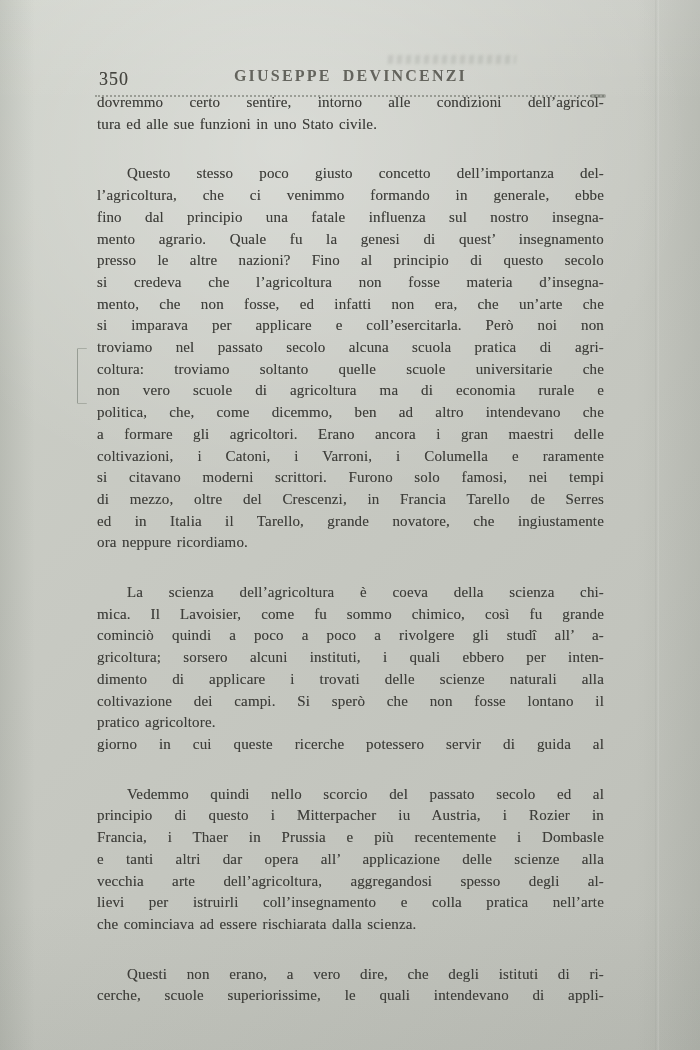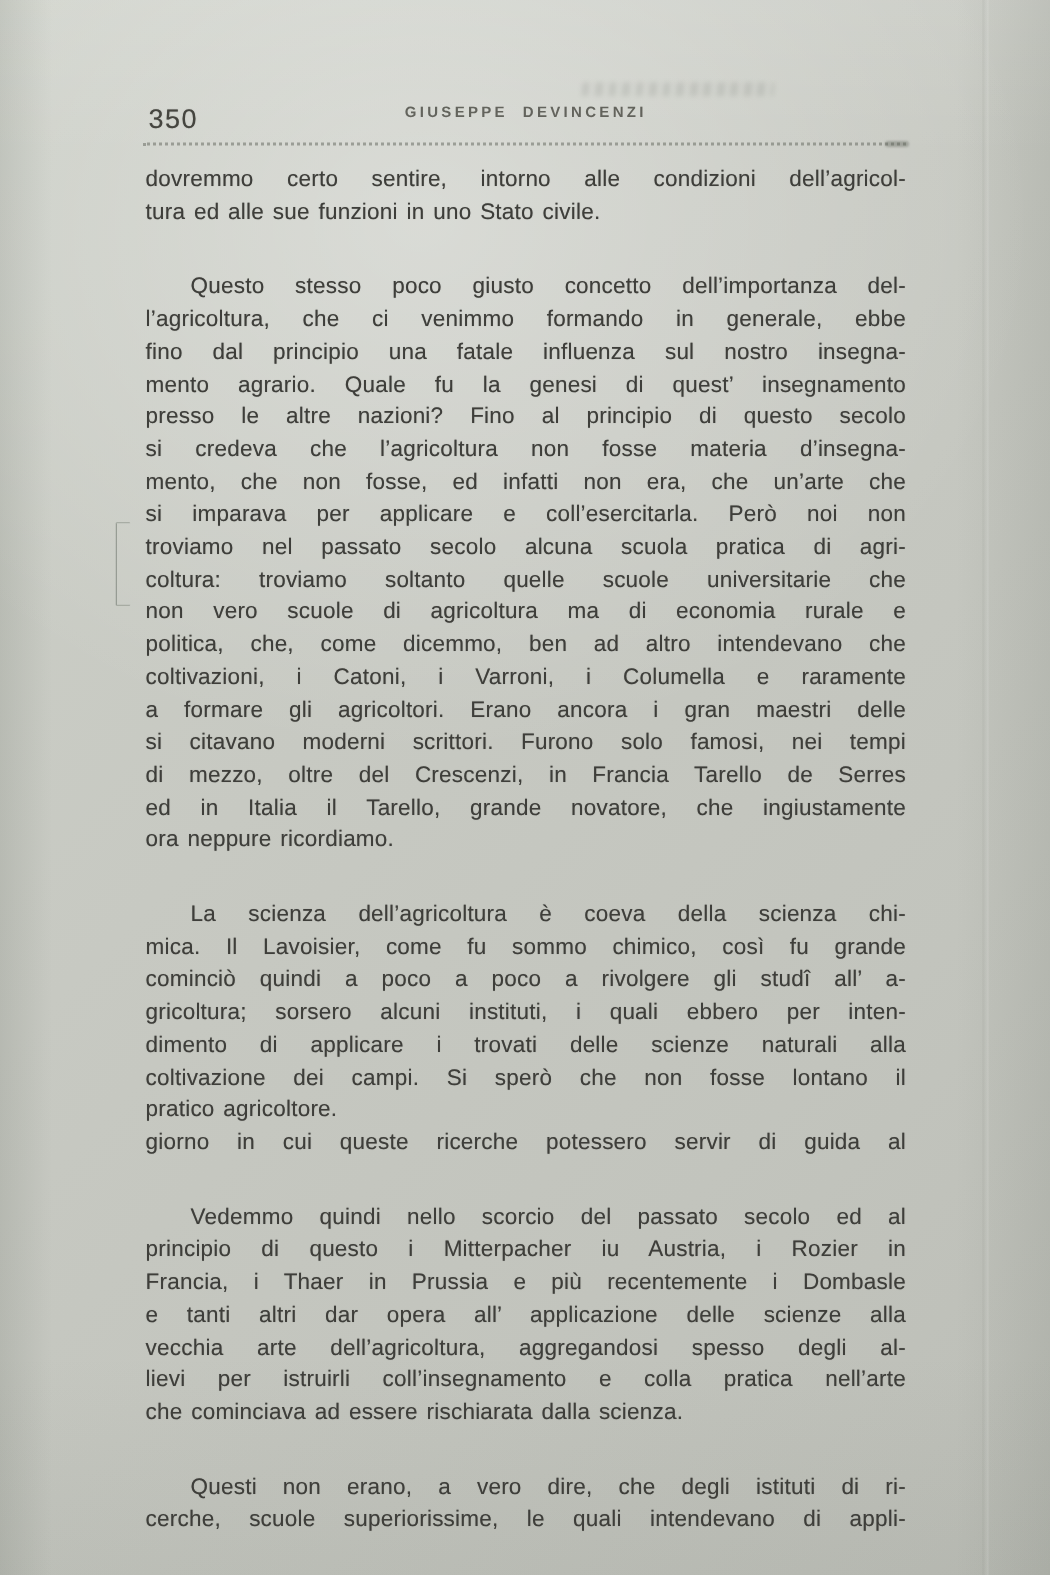--- a/index.html
+++ b/index.html
@@ -11,21 +11,21 @@
   }
   .photo {
     position: relative;
     width: 700px;
     height: 1050px;
     background:
       radial-gradient(ellipse 95% 55% at 40% 14%, rgba(255,255,255,0.30), rgba(255,255,255,0) 62%),
       linear-gradient(to right, rgba(96,102,92,0.16), rgba(96,102,92,0) 5%, rgba(96,102,92,0) 91%, rgba(96,102,92,0.13) 100%),
       linear-gradient(to bottom, rgba(255,255,255,0.10), rgba(255,255,255,0) 10%, rgba(96,102,92,0) 86%, rgba(96,102,92,0.08) 100%),
       linear-gradient(135deg, #cdd0c8 0%, #c7c9c2 40%, #c2c4bd 72%, #bcbeb7 100%);
-    font-family: Liberation Sans, sans-serif;
+    font-family: Liberation Serif, serif;
   }
   
   .page-edge-crease {
     position: absolute;
     left: 655px; top: 0;
     width: 4px; height: 1050px;
     background: linear-gradient(to right, rgba(110,115,106,0.10), rgba(255,255,255,0.14));
   }
   .page-number {
     position: absolute;
@@ -34,21 +34,21 @@
     line-height: 20px;
     letter-spacing: 1px;
     color: #45453f;
     text-shadow: 0 0 0.6px rgba(69,69,63,0.55);
   }
   .running-header {
     position: absolute;
     left: 97px; top: 70px;
     width: 507px;
     text-align: center;
-    font-size: 10px;
+    font-size: 16px;
     line-height: 12px;
     font-weight: bold;
     letter-spacing: 2.2px;
     word-spacing: 5px;
     color: #54544d;
     opacity: 0.88;
   }
   
   .ghost-bleed {
     position: absolute;
@@ -81,21 +81,21 @@
     position: absolute;
     left: 77px; top: 348px;
     width: 9px; height: 54px;
     border-left: 1.6px solid rgba(108,115,106,0.55);
     border-top: 1.1px solid rgba(108,115,106,0.38);
     border-bottom: 1.1px solid rgba(108,115,106,0.38);
     border-radius: 1px;
   }
   .body-text {
     position: absolute;
-    left: 97px; top: 109px;
+    left: 97px; top: 92px;
     width: 507px;
     font-size: 15px;
     line-height: 21.7px;
     letter-spacing: 0.15px;
     word-spacing: 1.5px;
     color: #3e3e3a;
     text-shadow: 0 0 0.5px rgba(62,62,58,0.45);
   }
   .line {
     text-align: justify;
@@ -134,22 +134,22 @@
       <div class="line">fino dal principio una fatale influenza sul nostro insegna-</div>
       <div class="line">mento agrario. Quale fu la genesi di quest’ insegnamento</div>
       <div class="line">presso le altre nazioni? Fino al principio di questo secolo</div>
       <div class="line">si credeva che l’agricoltura non fosse materia d’insegna-</div>
       <div class="line">mento, che non fosse, ed infatti non era, che un’arte che</div>
       <div class="line">si imparava per applicare e coll’esercitarla. Però noi non</div>
       <div class="line">troviamo nel passato secolo alcuna scuola pratica di agri-</div>
       <div class="line">coltura: troviamo soltanto quelle scuole universitarie che</div>
       <div class="line">non vero scuole di agricoltura ma di economia rurale e</div>
       <div class="line">politica, che, come dicemmo, ben ad altro intendevano che</div>
+      <div class="line">a formare gli agricoltori. Erano ancora i gran maestri delle</div>
       <div class="line">coltivazioni, i Catoni, i Varroni, i Columella e raramente</div>
-      <div class="line">a formare gli agricoltori. Erano ancora i gran maestri delle</div>
       <div class="line">si citavano moderni scrittori. Furono solo famosi, nei tempi</div>
       <div class="line">di mezzo, oltre del Crescenzi, in Francia Tarello de Serres</div>
       <div class="line">ed in Italia il Tarello, grande novatore, che ingiustamente</div>
       <div class="line no-just">ora neppure ricordiamo.</div>
       <div class="line indent">La scienza dell’agricoltura è coeva della scienza chi-</div>
       <div class="line">mica. Il Lavoisier, come fu sommo chimico, così fu grande</div>
       <div class="line">cominciò quindi a poco a poco a rivolgere gli studî all’ a-</div>
       <div class="line">gricoltura; sorsero alcuni instituti, i quali ebbero per inten-</div>
       <div class="line">dimento di applicare i trovati delle scienze naturali alla</div>
       <div class="line">coltivazione dei campi. Si sperò che non fosse lontano il</div>

